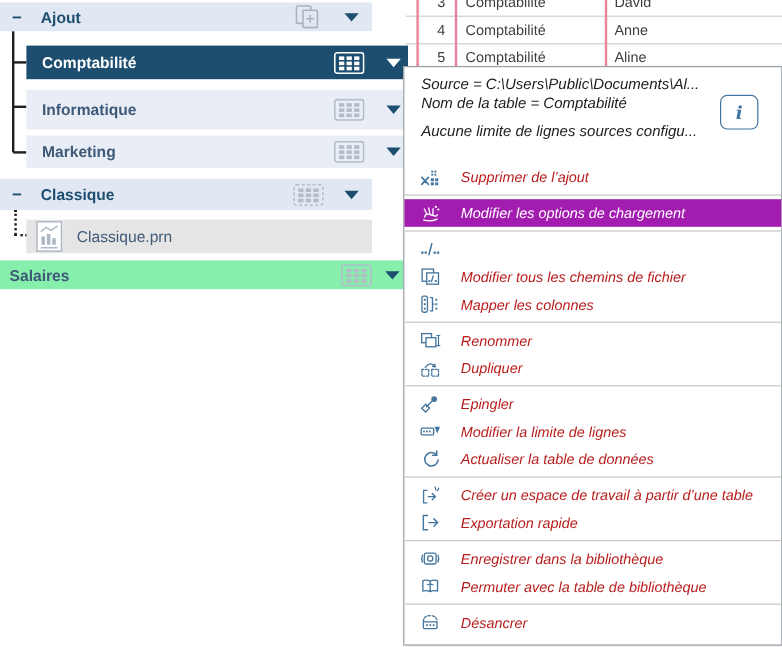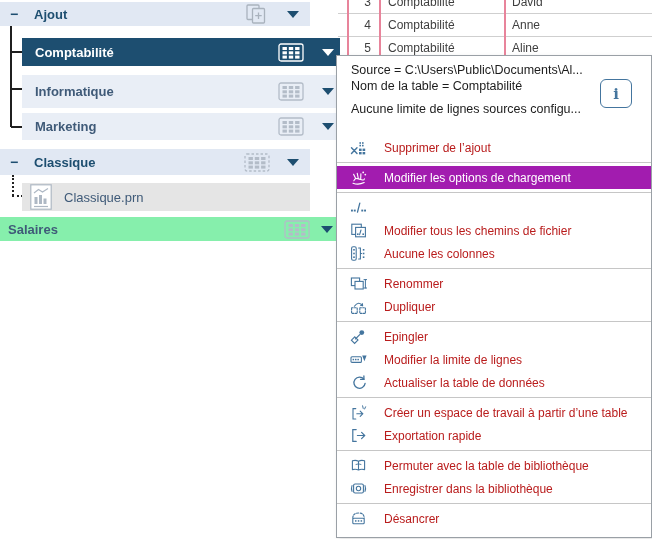--- a/index.html
+++ b/index.html
@@ -37,21 +37,21 @@
   .tf-row{position:absolute;left:0;width:100%;height:23px;border-bottom:1px solid #cfcfcf;}
   .tf-row span{position:absolute;top:50%;transform:translateY(-50%);
                font-size:12px;color:#3f3f3f;white-space:nowrap;}
   .tf-num{left:9px;width:24px;text-align:right;color:#55606b;}
   .tf-c1{left:50px;}
   .tf-c2{left:174px;}
   .vpink{position:absolute;top:0;bottom:0;width:1.5px;background:#e8849b;}
   
   .menu{position:absolute;left:336px;top:55px;width:316px;height:483px;z-index:5;
         background:#ffffff;border:1px solid #9aa0a6;box-sizing:border-box;
-        box-shadow:2px 2px 5px rgba(0,0,0,0.12);}
+        box-shadow:2px 2px 5px rgba(0,0,0,0.12);font-style:italic;}
   .mhead{padding:6px 14px 0 14px;}
   .mhead .hl1{font-size:12.5px;color:#1c1c1c;line-height:16px;white-space:nowrap;}
   .mhead .gap{margin-top:7px;}
   .infobtn{position:absolute;right:19px;top:23px;width:32px;height:29px;
            border:1.6px solid #44759e;border-radius:6px;box-sizing:border-box;
            display:flex;align-items:center;justify-content:center;
            color:#44759e;font-family:"DejaVu Serif","Liberation Serif",serif;
            font-weight:bold;font-size:15px;background:#fff;}
   .mspacer{height:19px;}
   .mi{height:23px;display:flex;align-items:center;padding-left:13px;color:#44759e;}
@@ -311,21 +311,21 @@
           <rect x="3.2" y="4" width="1.6" height="1.6"></rect>
             <rect x="3.2" y="7.7" width="1.6" height="1.6"></rect>
             <rect x="3.2" y="11.4" width="1.6" height="1.6"></rect>
           <rect x="12.8" y="4" width="1.6" height="1.6"></rect>
             <rect x="12.8" y="7.7" width="1.6" height="1.6"></rect>
             <rect x="12.8" y="11.4" width="1.6" height="1.6"></rect>
         </g>
         <path d="M8.6 3 H10.4 V14 H8.6 M10.4 8.5 H11.6"></path>
       </svg>
     </span>
-    <span class="ml">Aucune les colonnes</span>
+    <span class="ml">Mapper les colonnes</span>
   </div>
   <div class="sep"></div>
 
   <div class="mi">
     <span class="ic">
       <svg viewBox="0 0 17 17" width="17" height="17" stroke="currentColor" fill="none" stroke-width="1.1" stroke-linecap="round">
         <rect x="1.4" y="3" width="8.2" height="7.6"></rect>
         <rect x="5" y="6.4" width="8.2" height="7.6" fill="#ffffff"></rect>
         <path d="M15.4 4.6 V13 M14 4.6 H16.8 M14 13 H16.8" stroke-width="1"></path>
       </svg>
@@ -402,39 +402,39 @@
         <path d="M6.2 2.6 H2.8 V14.4 H6.2"></path>
         <path d="M7.4 8.5 H14.4 M11.6 5.4 L14.7 8.5 L11.6 11.6"></path>
       </svg>
     </span>
     <span class="ml">Exportation rapide</span>
   </div>
   <div class="sep"></div>
 
   <div class="mi">
     <span class="ic">
-      <svg viewBox="0 0 17 17" width="17" height="17" stroke="currentColor" fill="none" stroke-width="1.1" stroke-linecap="round" stroke-linejoin="round">
-        <path d="M8.5 4.2 Q5.8 2.8 2.4 3.8 V12.6 Q5.8 11.6 8.5 13 Q11.2 11.6 14.6 12.6 V3.8 Q11.2 2.8 8.5 4.2 V13"></path>
-        <path d="M6 7.4 Q8.5 6.2 11 7.4" stroke-width="0.9"></path>
-      </svg>
-    </span>
-    <span class="ml">Permuter avec la table de bibliothèque</span>
-  </div>
-
-  <div class="mi">
-    <span class="ic">
       <svg viewBox="0 0 17 17" width="17" height="17" stroke="currentColor" fill="none" stroke-width="1.1" stroke-linecap="round">
         <path d="M2 11.4 Q0.9 8.5 2 5.6"></path>
         <path d="M15 11.4 Q16.1 8.5 15 5.6"></path>
         <rect x="3.6" y="4" width="9.8" height="9" rx="1.5"></rect>
         <circle cx="8.5" cy="8.5" r="2.2"></circle>
       </svg>
     </span>
     <span class="ml">Enregistrer dans la bibliothèque</span>
   </div>
+
+  <div class="mi">
+    <span class="ic">
+      <svg viewBox="0 0 17 17" width="17" height="17" stroke="currentColor" fill="none" stroke-width="1.1" stroke-linecap="round" stroke-linejoin="round">
+        <path d="M8.5 4.2 Q5.8 2.8 2.4 3.8 V12.6 Q5.8 11.6 8.5 13 Q11.2 11.6 14.6 12.6 V3.8 Q11.2 2.8 8.5 4.2 V13"></path>
+        <path d="M6 7.4 Q8.5 6.2 11 7.4" stroke-width="0.9"></path>
+      </svg>
+    </span>
+    <span class="ml">Permuter avec la table de bibliothèque</span>
+  </div>
   <div class="sep"></div>
 
   <div class="mi">
     <span class="ic">
       <svg viewBox="0 0 17 17" width="17" height="17" stroke="currentColor" fill="none" stroke-width="1.1" stroke-linecap="round">
         <path d="M2.8 8.2 Q2.8 3 8.5 3 Q14.2 3 14.2 8.2" stroke-dasharray="2 1.4"></path>
         <rect x="2.8" y="8.2" width="11.4" height="5.6" rx="1"></rect>
         <g fill="currentColor" stroke="none">
           <rect x="5" y="10.2" width="1.5" height="1.5"></rect>
             <rect x="7.8" y="10.2" width="1.5" height="1.5"></rect>

